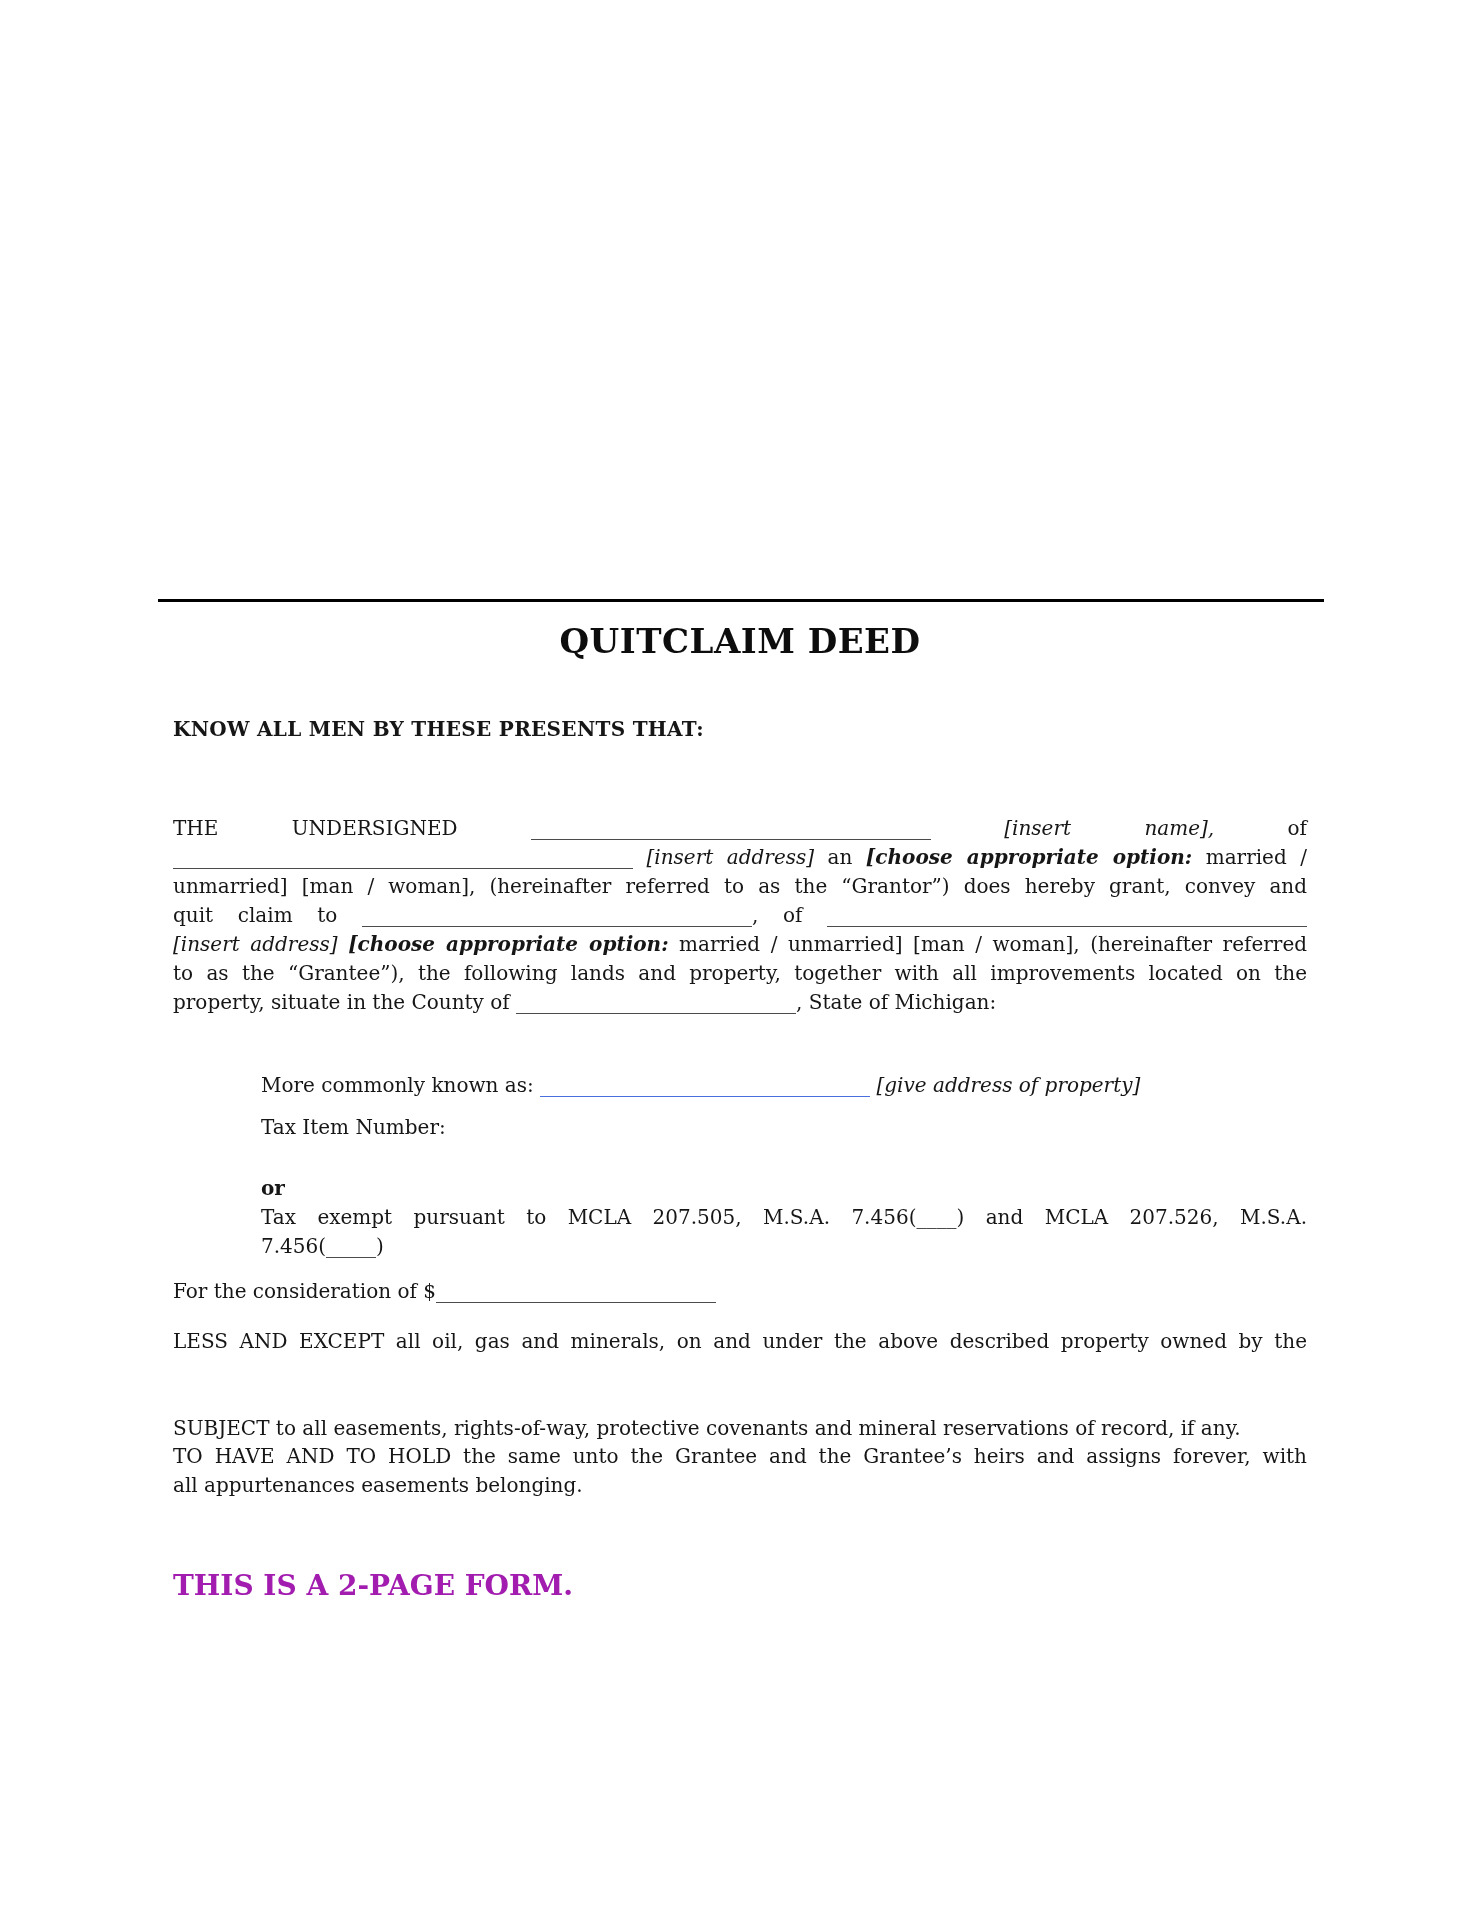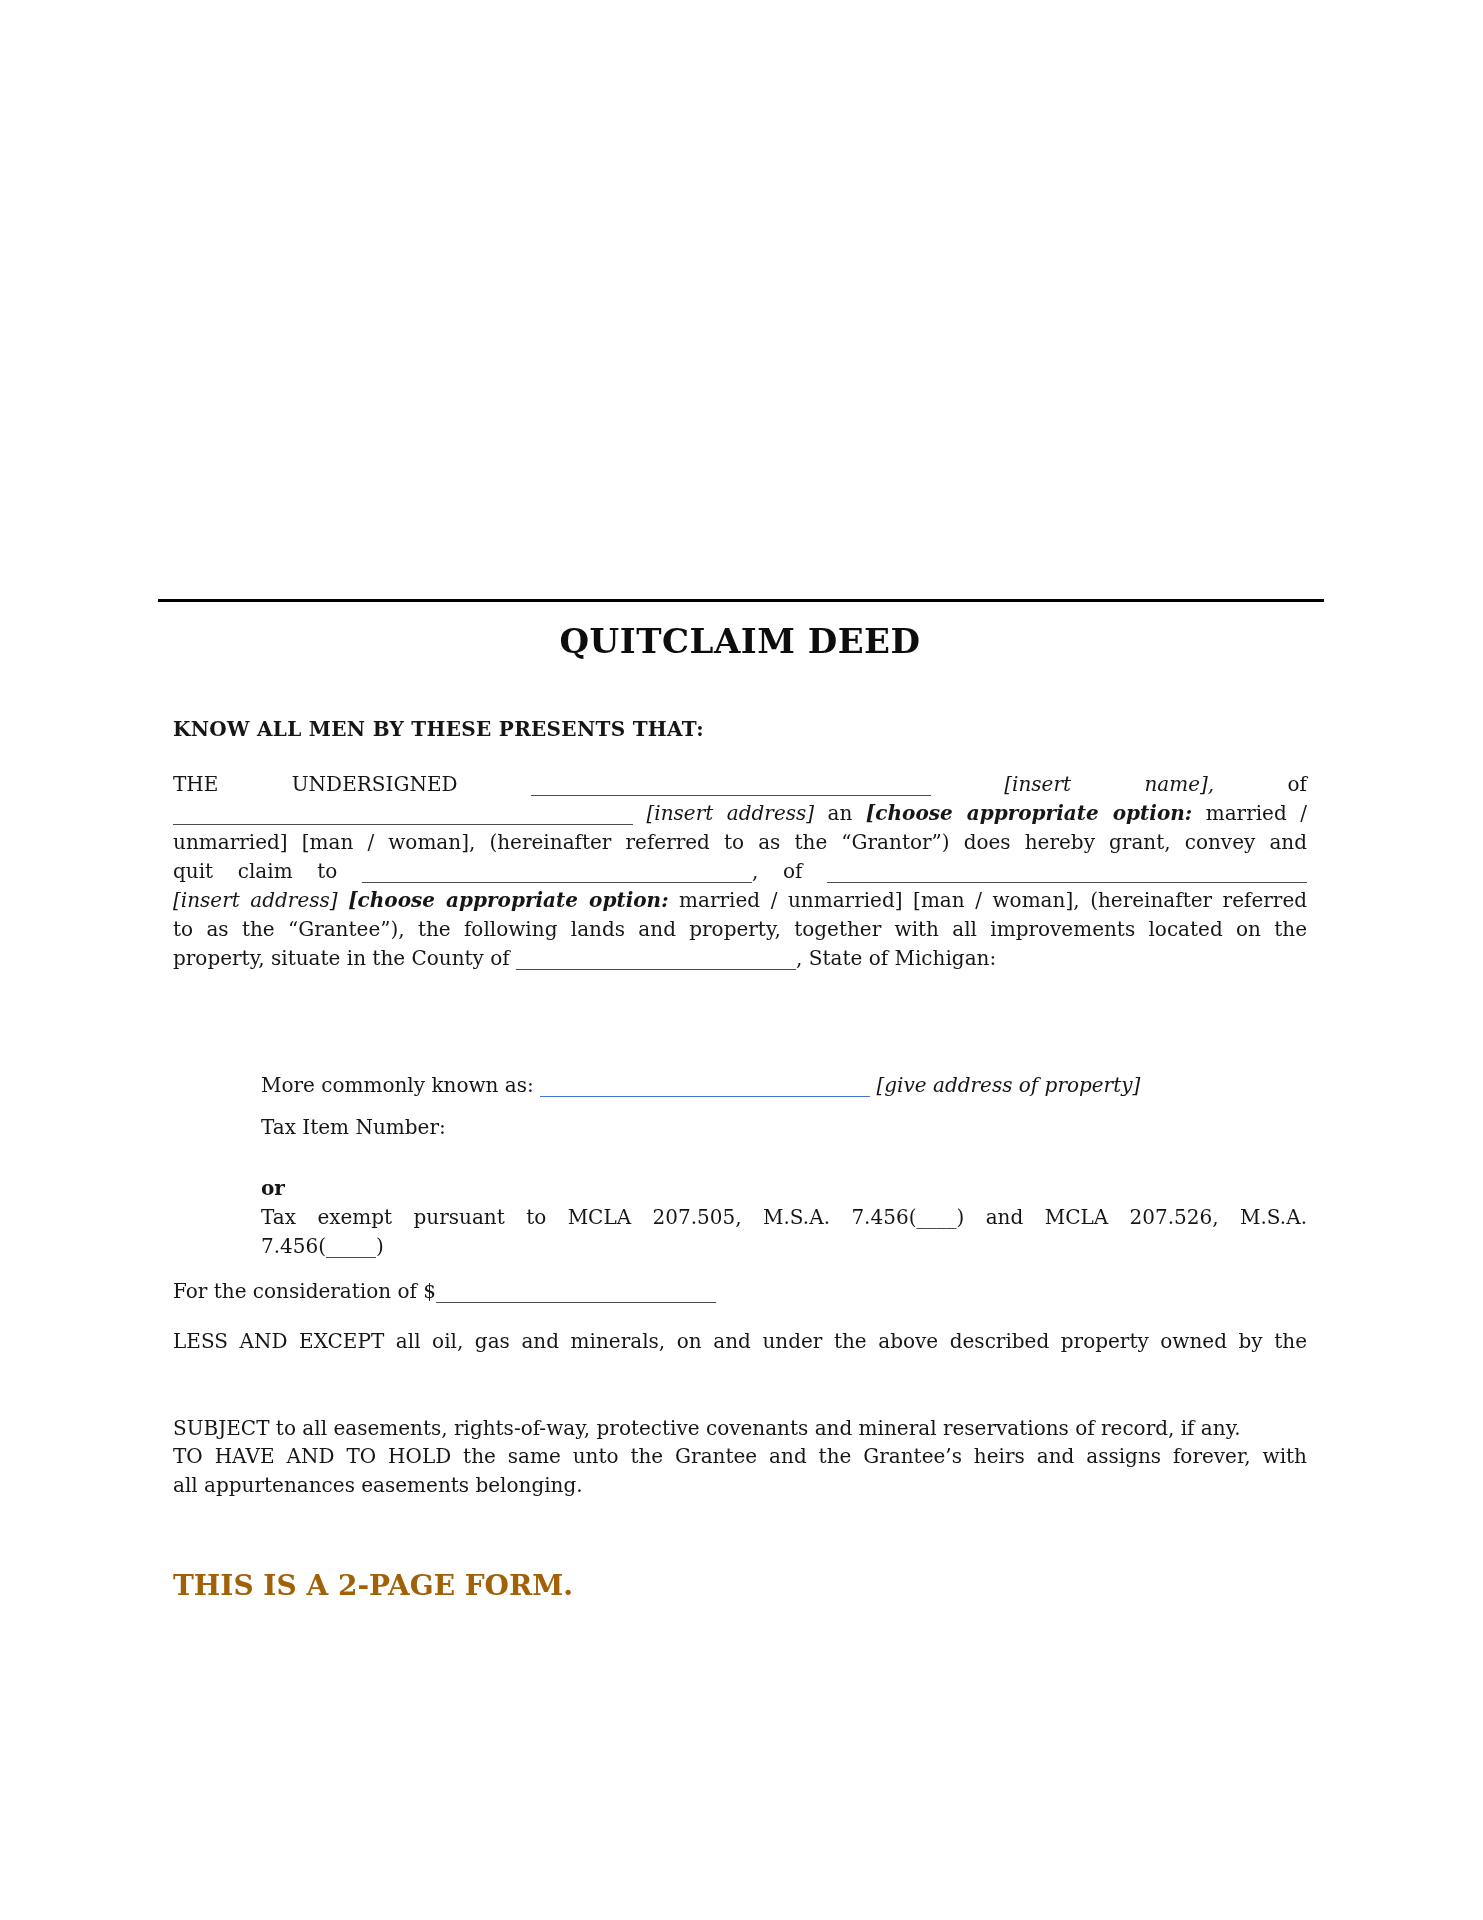--- a/index.html
+++ b/index.html
@@ -30,36 +30,36 @@
     line-height: 42px;
     font-weight: bold;
     letter-spacing: 0.5px;
     color: #0d0d0d;
   }
   .heading { top: 715px; font-weight: bold; letter-spacing: 0.3px; }
   .jline { text-align: justify; text-align-last: justify; }
   .it { font-style: italic; }
   .bi { font-style: italic; font-weight: bold; }
   .gray-blank { color: #1d4ed8; text-align: center; }
-  .intro { top: 770px; }
+  .intro { top: 814px; }
   .legal { top: 985px; }
   .known { top: 1071px; }
   .taxitem { top: 1113px; }
   .orlbl { top: 1174px; font-weight: bold; }
   .taxex { top: 1203px; }
   .consider { top: 1277px; }
   .less { top: 1327px; }
   .subject { top: 1414px; }
   .tohave { top: 1418px; margin-top: 24px; }
   .notice {
     top: 1568px;
     font-size: 28px;
     line-height: 36px;
     font-weight: bold;
-    color: #a16207;
+    color: #a21caf;
   }
 </style>
 </head>
 <body>
 
 <div class="page">
 
   <div class="abs rule"></div>
 
   <div class="abs content title">QUITCLAIM DEED</div>

